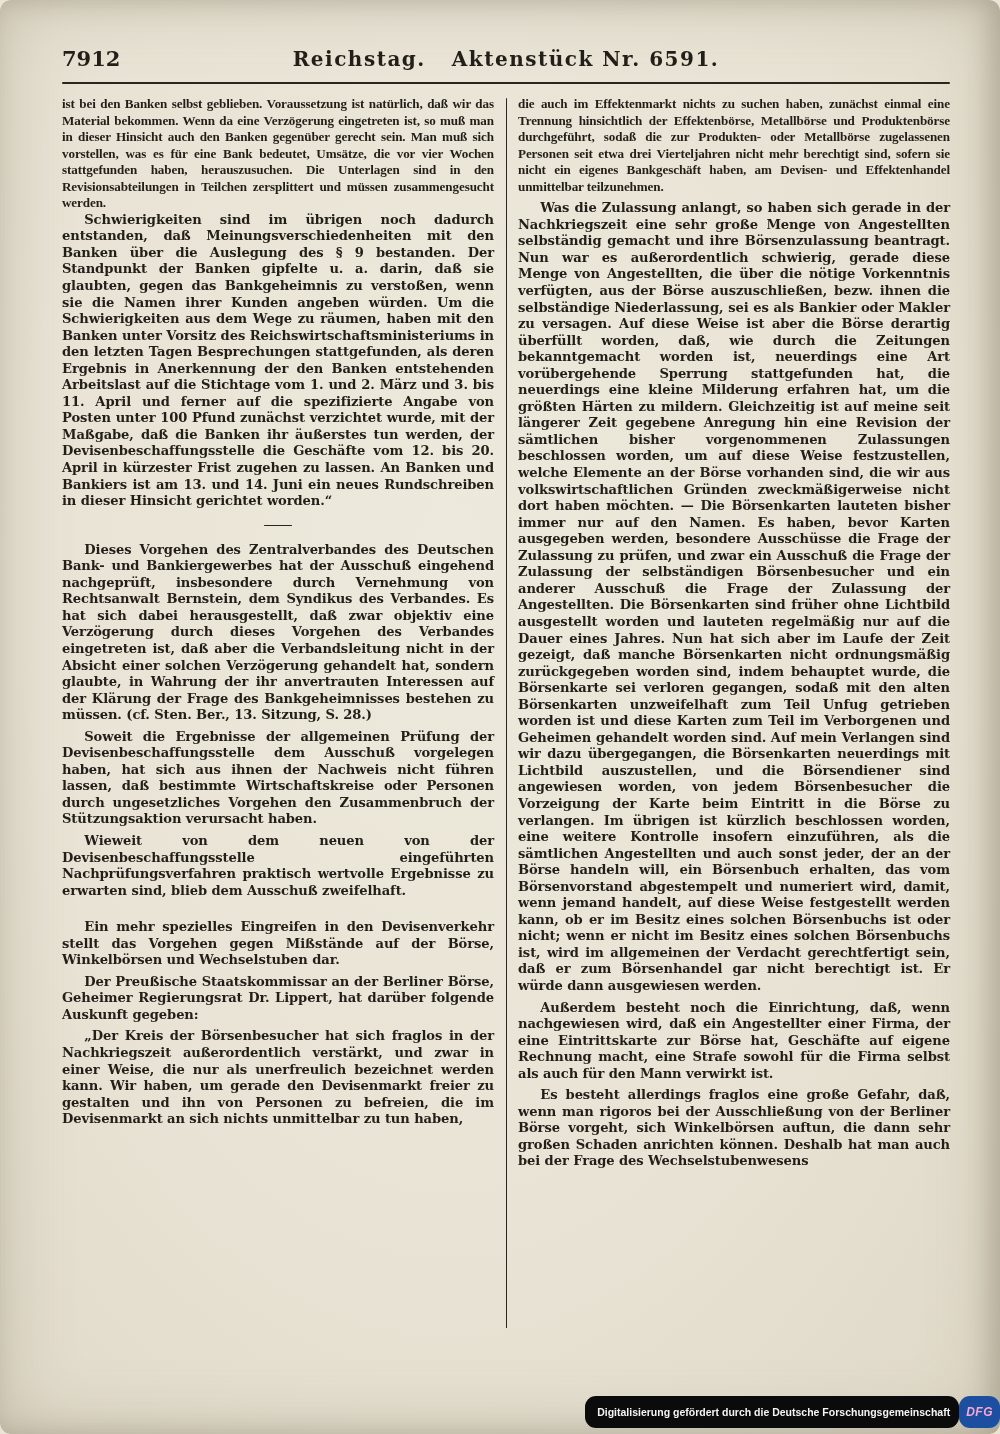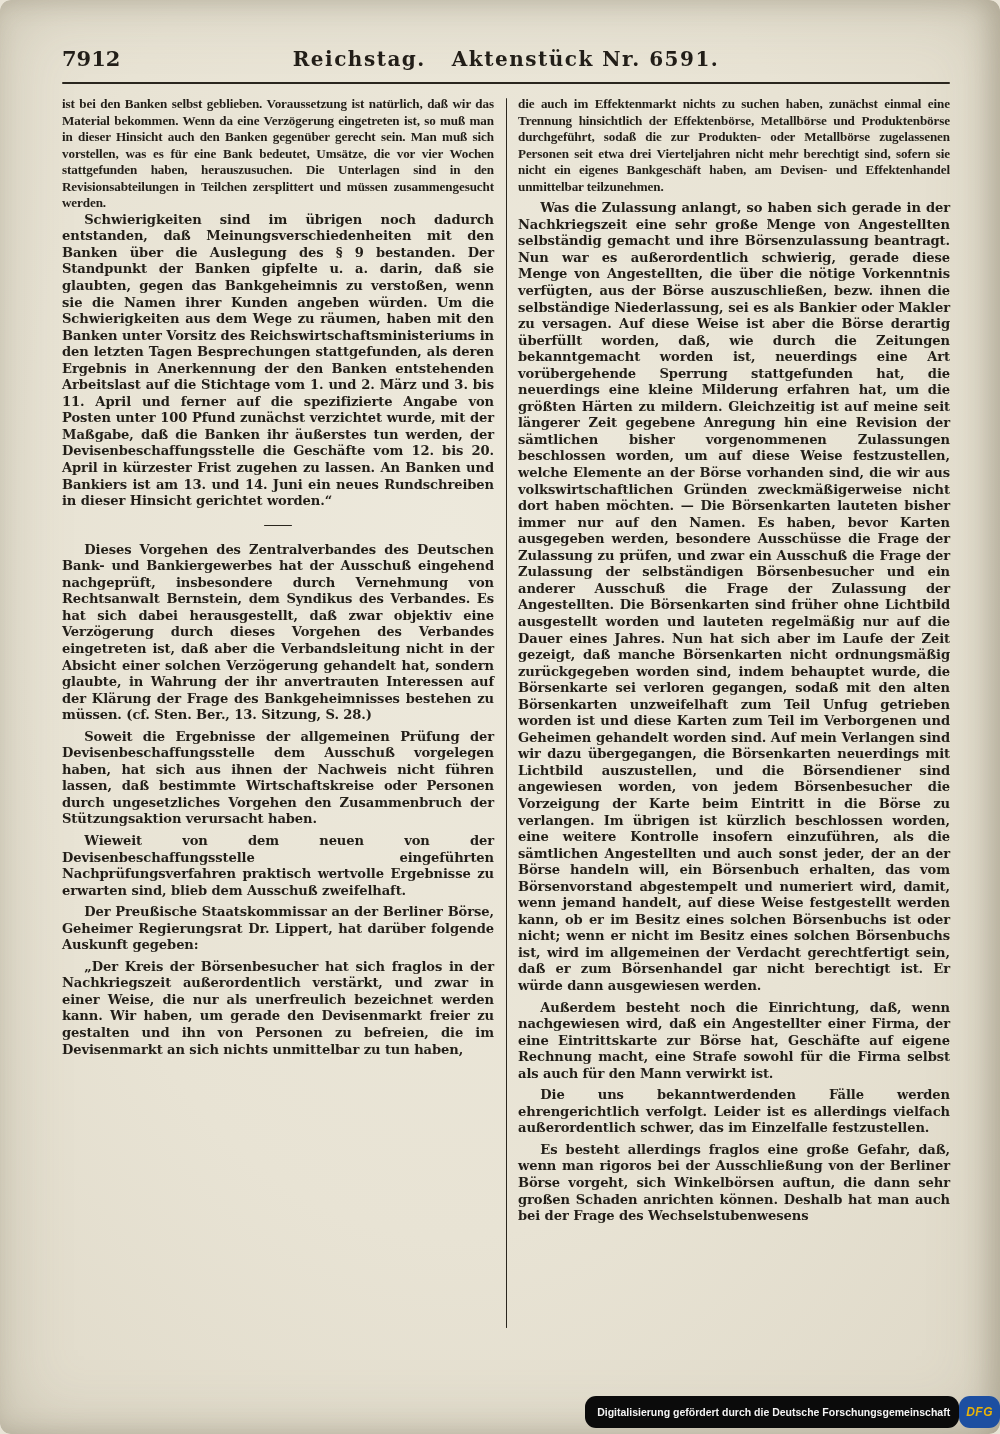--- a/index.html
+++ b/index.html
@@ -60,21 +60,21 @@
     display: flex; align-items: stretch;
     font-family: "Liberation Sans", "DejaVu Sans", sans-serif;
   }
   .footer-credit {
     background: #0b0b0b; color: #f4f4f4;
     font-size: 10.5px; font-weight: bold;
     display: flex; align-items: center;
     padding: 0 9px 0 12px; white-space: nowrap;
   }
   .dfg-logo {
-    background: #1d4fa1; color: #eab308;
+    background: #1d4fa1; color: #f9a8d4;
     font-size: 12px; font-weight: bold; font-style: italic;
     display: flex; align-items: center;
     padding: 14px 7px; letter-spacing: 0.5px;
   }
 </style>
 </head>
 <body>
 
 <div class="page">
 
@@ -88,33 +88,33 @@
 
   <div class="columns">
 
     <div class="col col-left">
       <p class="no-indent">ist bei den Banken selbst geblieben. Voraussetzung ist natürlich, daß wir das Material bekommen. Wenn da eine Verzögerung eingetreten ist, so muß man in dieser Hinsicht auch den Banken gegenüber gerecht sein. Man muß sich vorstellen, was es für eine Bank bedeutet, Umsätze, die vor vier Wochen stattgefunden haben, herauszusuchen. Die Unterlagen sind in den Revisionsabteilungen in Teilchen zersplittert und müssen zusammengesucht werden.</p>
       <p>Schwierigkeiten sind im übrigen noch dadurch entstanden, daß Meinungsverschiedenheiten mit den Banken über die Auslegung des § 9 bestanden. Der Standpunkt der Banken gipfelte u. a. darin, daß sie glaubten, gegen das Bankgeheimnis zu verstoßen, wenn sie die Namen ihrer Kunden angeben würden. Um die Schwierigkeiten aus dem Wege zu räumen, haben mit den Banken unter Vorsitz des Reichswirtschaftsministeriums in den letzten Tagen Besprechungen stattgefunden, als deren Ergebnis in Anerkennung der den Banken entstehenden Arbeitslast auf die Stichtage vom 1. und 2. März und 3. bis 11. April und ferner auf die spezifizierte Angabe von Posten unter 100 Pfund zunächst verzichtet wurde, mit der Maßgabe, daß die Banken ihr äußerstes tun werden, der Devisenbeschaffungsstelle die Geschäfte vom 12. bis 20. April in kürzester Frist zugehen zu lassen. An Banken und Bankiers ist am 13. und 14. Juni ein neues Rundschreiben in dieser Hinsicht gerichtet worden.“</p>
       <div class="section-divider"></div>
       <p>Dieses Vorgehen des Zentralverbandes des Deutschen Bank- und Bankiergewerbes hat der Ausschuß eingehend nachgeprüft, insbesondere durch Vernehmung von Rechtsanwalt Bernstein, dem Syndikus des Verbandes. Es hat sich dabei herausgestellt, daß zwar objektiv eine Verzögerung durch dieses Vorgehen des Verbandes eingetreten ist, daß aber die Verbandsleitung nicht in der Absicht einer solchen Verzögerung gehandelt hat, sondern glaubte, in Wahrung der ihr anvertrauten Interessen auf der Klärung der Frage des Bankgeheimnisses bestehen zu müssen. (cf. Sten. Ber., 13. Sitzung, S. 28.)</p>
       <p class="sp">Soweit die Ergebnisse der allgemeinen Prüfung der Devisenbeschaffungsstelle dem Ausschuß vorgelegen haben, hat sich aus ihnen der Nachweis nicht führen lassen, daß bestimmte Wirtschaftskreise oder Personen durch ungesetzliches Vorgehen den Zusammenbruch der Stützungsaktion verursacht haben.</p>
       <p class="sp">Wieweit von dem neuen von der Devisenbeschaffungsstelle eingeführten Nachprüfungsverfahren praktisch wertvolle Ergebnisse zu erwarten sind, blieb dem Ausschuß zweifelhaft.</p>
+      <p class="sp-lg">Ein mehr spezielles Eingreifen in den Devisenverkehr stellt das Vorgehen gegen Mißstände auf der Börse, Winkelbörsen und Wechselstuben dar.</p>
       <p class="sp">Der Preußische Staatskommissar an der Berliner Börse, Geheimer Regierungsrat Dr. Lippert, hat darüber folgende Auskunft gegeben:</p>
       <p class="sp">„Der Kreis der Börsenbesucher hat sich fraglos in der Nachkriegszeit außerordentlich verstärkt, und zwar in einer Weise, die nur als unerfreulich bezeichnet werden kann. Wir haben, um gerade den Devisenmarkt freier zu gestalten und ihn von Personen zu befreien, die im Devisenmarkt an sich nichts unmittelbar zu tun haben,</p>
     </div>
 
     <div class="col-gap">
       <div class="v-rule"></div>
     </div>
 
     <div class="col col-right">
       <p class="no-indent">die auch im Effektenmarkt nichts zu suchen haben, zunächst einmal eine Trennung hinsichtlich der Effektenbörse, Metallbörse und Produktenbörse durchgeführt, sodaß die zur Produkten- oder Metallbörse zugelassenen Personen seit etwa drei Vierteljahren nicht mehr berechtigt sind, sofern sie nicht ein eigenes Bankgeschäft haben, am Devisen- und Effektenhandel unmittelbar teilzunehmen.</p>
       <p class="sp">Was die Zulassung anlangt, so haben sich gerade in der Nachkriegszeit eine sehr große Menge von Angestellten selbständig gemacht und ihre Börsenzulassung beantragt. Nun war es außerordentlich schwierig, gerade diese Menge von Angestellten, die über die nötige Vorkenntnis verfügten, aus der Börse auszuschließen, bezw. ihnen die selbständige Niederlassung, sei es als Bankier oder Makler zu versagen. Auf diese Weise ist aber die Börse derartig überfüllt worden, daß, wie durch die Zeitungen bekanntgemacht worden ist, neuerdings eine Art vorübergehende Sperrung stattgefunden hat, die neuerdings eine kleine Milderung erfahren hat, um die größten Härten zu mildern. Gleichzeitig ist auf meine seit längerer Zeit gegebene Anregung hin eine Revision der sämtlichen bisher vorgenommenen Zulassungen beschlossen worden, um auf diese Weise festzustellen, welche Elemente an der Börse vorhanden sind, die wir aus volkswirtschaftlichen Gründen zweckmäßigerweise nicht dort haben möchten. — Die Börsenkarten lauteten bisher immer nur auf den Namen. Es haben, bevor Karten ausgegeben werden, besondere Ausschüsse die Frage der Zulassung zu prüfen, und zwar ein Ausschuß die Frage der Zulassung der selbständigen Börsenbesucher und ein anderer Ausschuß die Frage der Zulassung der Angestellten. Die Börsenkarten sind früher ohne Lichtbild ausgestellt worden und lauteten regelmäßig nur auf die Dauer eines Jahres. Nun hat sich aber im Laufe der Zeit gezeigt, daß manche Börsenkarten nicht ordnungsmäßig zurückgegeben worden sind, indem behauptet wurde, die Börsenkarte sei verloren gegangen, sodaß mit den alten Börsenkarten unzweifelhaft zum Teil Unfug getrieben worden ist und diese Karten zum Teil im Verborgenen und Geheimen gehandelt worden sind. Auf mein Verlangen sind wir dazu übergegangen, die Börsenkarten neuerdings mit Lichtbild auszustellen, und die Börsendiener sind angewiesen worden, von jedem Börsenbesucher die Vorzeigung der Karte beim Eintritt in die Börse zu verlangen. Im übrigen ist kürzlich beschlossen worden, eine weitere Kontrolle insofern einzuführen, als die sämtlichen Angestellten und auch sonst jeder, der an der Börse handeln will, ein Börsenbuch erhalten, das vom Börsenvorstand abgestempelt und numeriert wird, damit, wenn jemand handelt, auf diese Weise festgestellt werden kann, ob er im Besitz eines solchen Börsenbuchs ist oder nicht; wenn er nicht im Besitz eines solchen Börsenbuchs ist, wird im allgemeinen der Verdacht gerechtfertigt sein, daß er zum Börsenhandel gar nicht berechtigt ist. Er würde dann ausgewiesen werden.</p>
       <p class="sp">Außerdem besteht noch die Einrichtung, daß, wenn nachgewiesen wird, daß ein Angestellter einer Firma, der eine Eintrittskarte zur Börse hat, Geschäfte auf eigene Rechnung macht, eine Strafe sowohl für die Firma selbst als auch für den Mann verwirkt ist.</p>
-      <p class="sp">Die uns bekanntwerdenden Fälle werden ehrengerichtlich verfolgt. Leider ist es allerdings vielfach außerordentlich schwer, das im Einzelfalle festzustellen.</p>
       <p class="sp">Es besteht allerdings fraglos eine große Gefahr, daß, wenn man rigoros bei der Ausschließung von der Berliner Börse vorgeht, sich Winkelbörsen auftun, die dann sehr großen Schaden anrichten können. Deshalb hat man auch bei der Frage des Wechselstubenwesens</p>
     </div>
 
   </div>
 
   <div class="footer">
     <div class="footer-credit">Digitalisierung gefördert durch die Deutsche Forschungsgemeinschaft</div>
     <div class="dfg-logo">DFG</div>
   </div>
 

